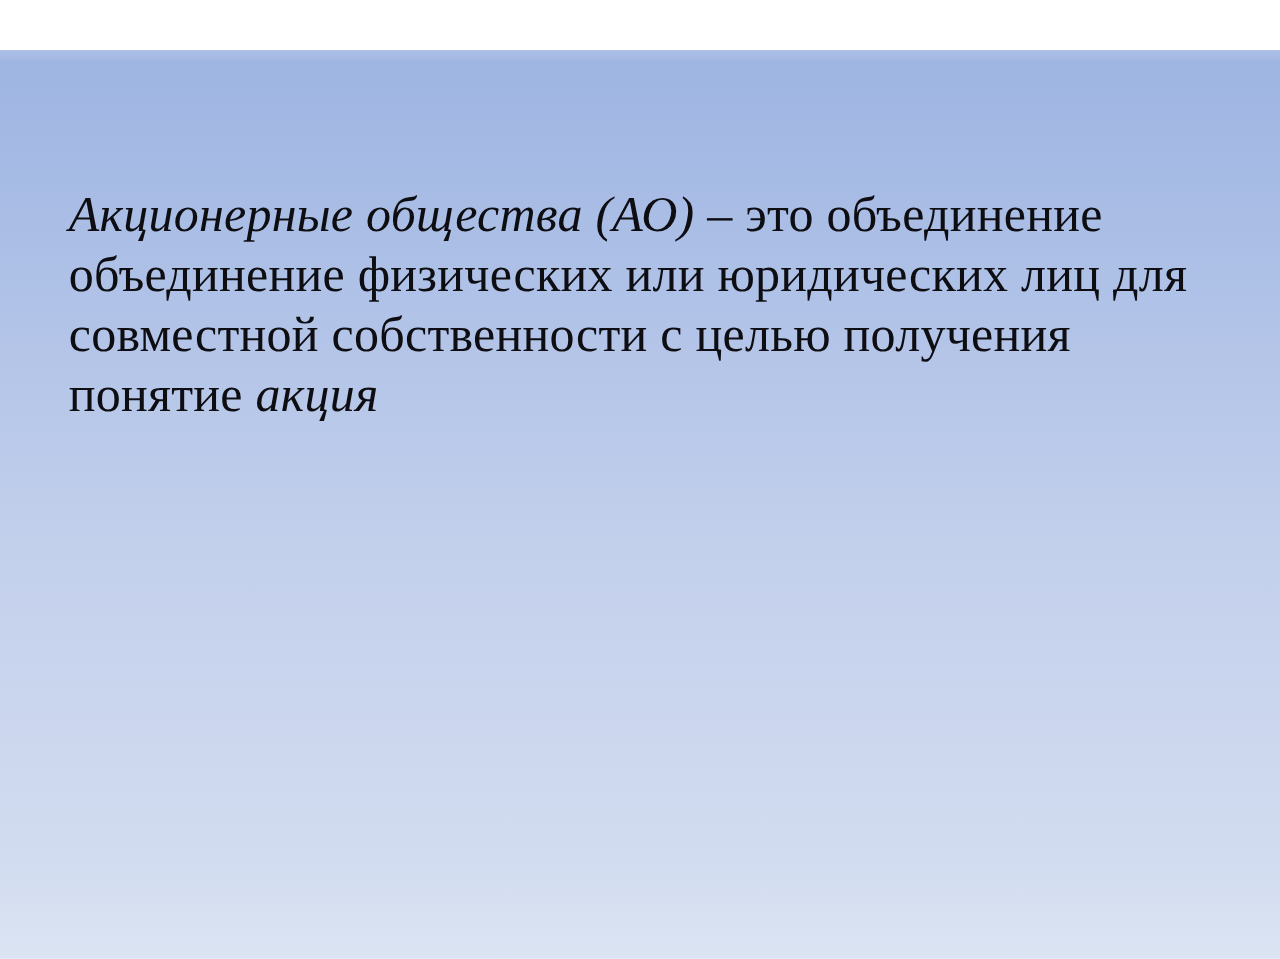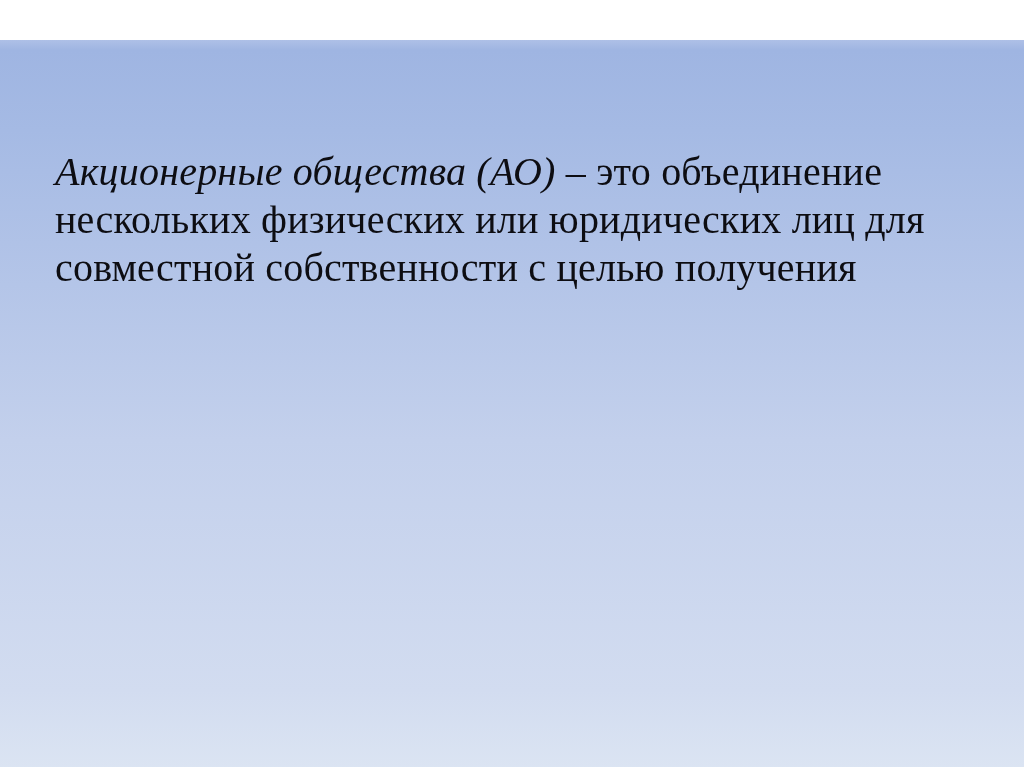--- a/index.html
+++ b/index.html
@@ -42,16 +42,17 @@
   .italic {
     font-style: italic;
   }
 </style>
 </head>
 <body>
 
 <div class="slide">
   <div class="slide-paragraph">
       <div class="line"><span class="italic">Акционерные общества (АО)</span><span> – это объединение</span></div>
-      <div class="line"><span>нескольких физических или юридических лиц для</span></div>
+      <div class="line"><span>объединение физических или юридических лиц для</span></div>
       <div class="line"><span>совместной собственности с целью получения</span></div>
+      <div class="line"><span>понятие </span><span class="italic">акция</span></div>
     </div>
 </div>
 
 </body></html>

